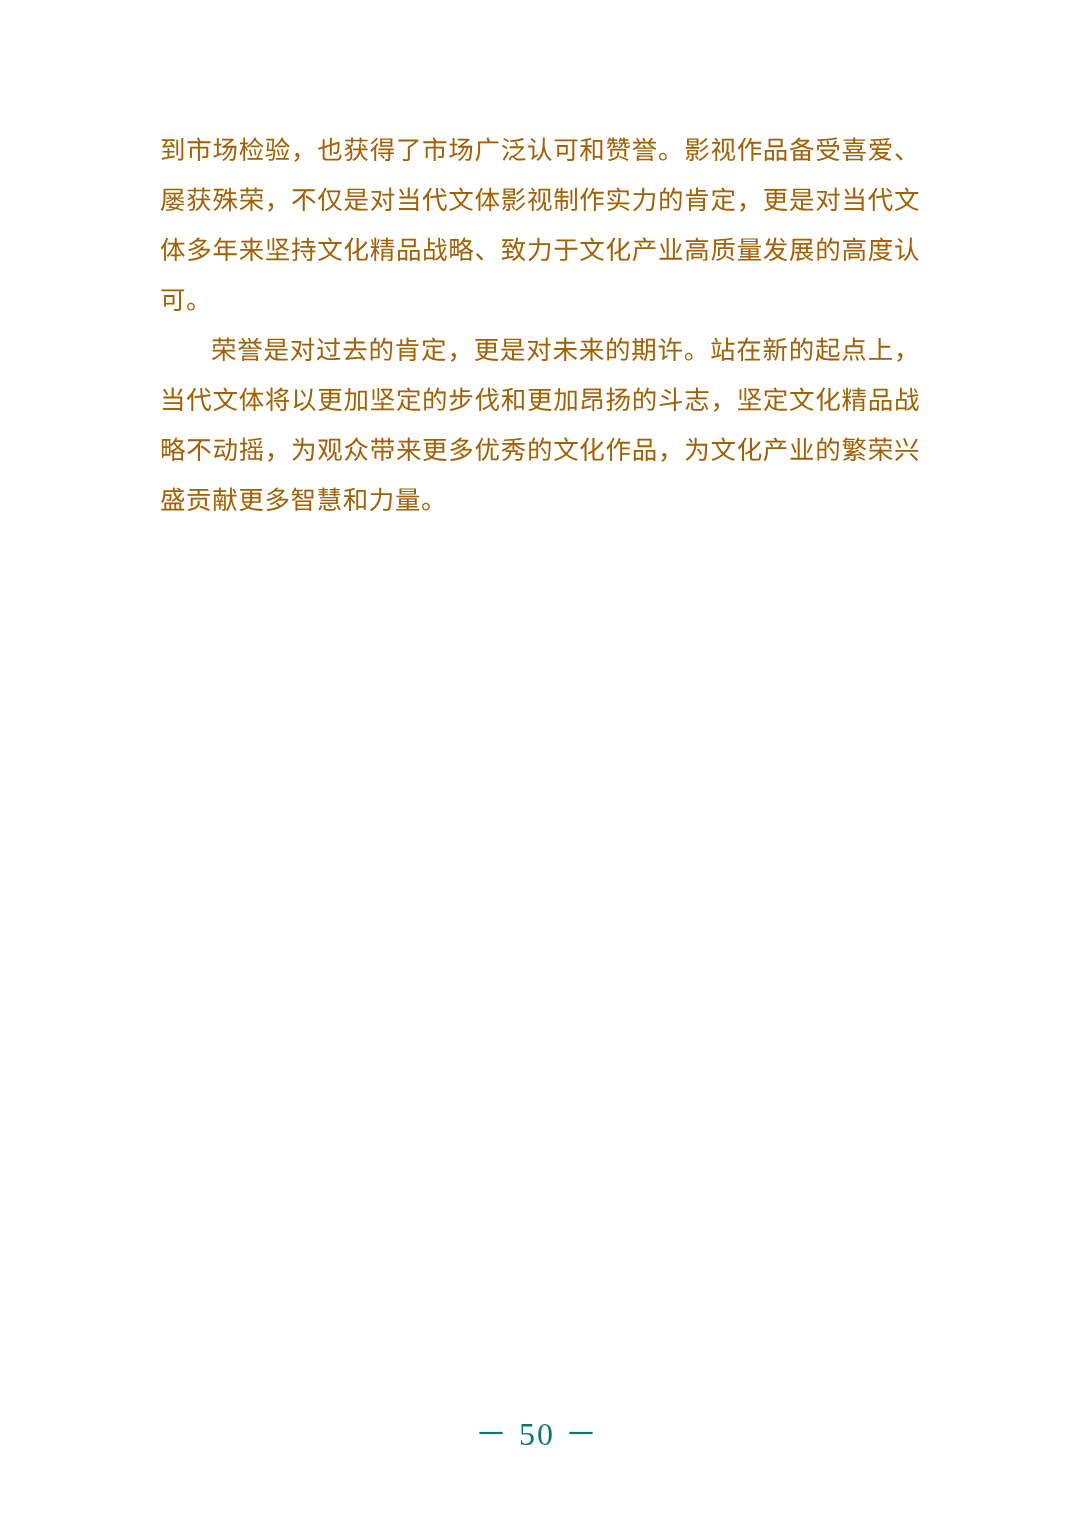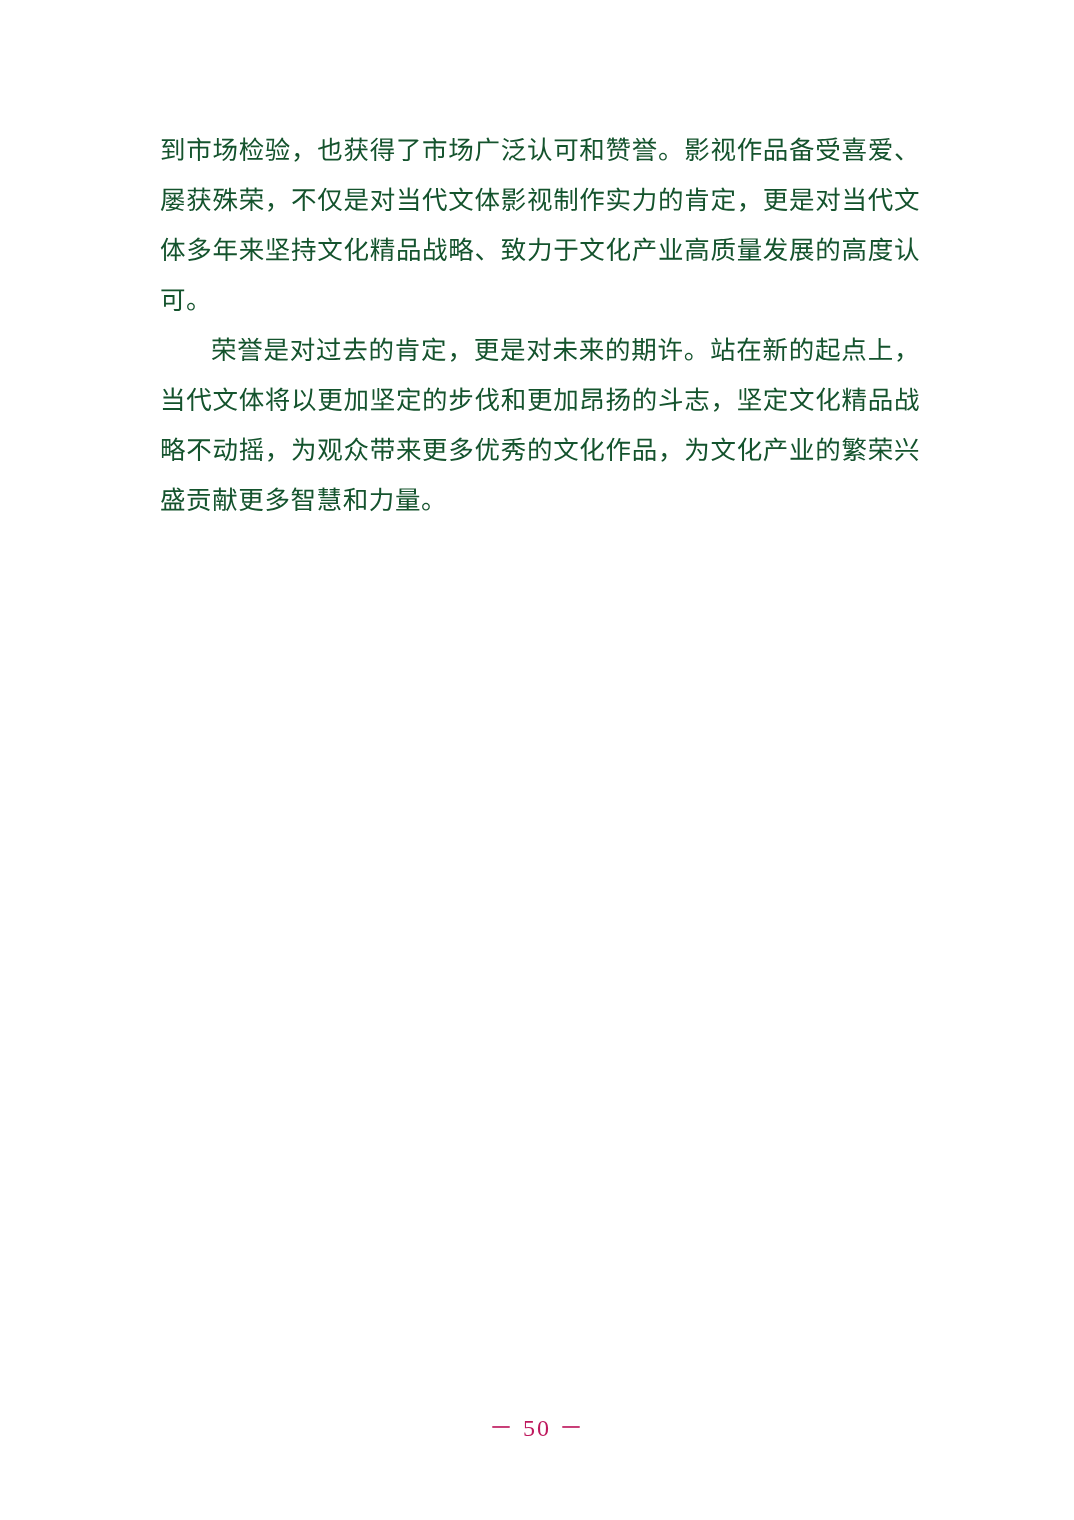--- a/index.html
+++ b/index.html
@@ -29,41 +29,41 @@
     left: 160px;
     width: 760px;
   }
   .para {
     margin: 0 0 0 0;
     font-size: 25.5px;
     line-height: 50px;
     letter-spacing: 0.6px;
     text-align: justify;
     text-justify: inter-ideograph;
-    color: #14532d;
+    color: #a16207;
     font-family: "Liberation Serif", "DejaVu Serif", serif;
   }
   .para.indent {
     text-indent: 2em;
   }
   .para + .para {
     margin-top: 0px;
     font-family: Liberation Serif, serif;
   }
   .footer {
     position: absolute;
     left: 0;
     right: 0;
     top: 1408px;
     text-align: center;
   }
   .page-number {
-    font-size: 24px;
+    font-size: 32px;
     letter-spacing: 2px;
-    color: #be185d;
+    color: #0f766e;
     font-family: "Liberation Serif", "DejaVu Serif", serif;
   }
 </style>
 </head>
 <body>
 
 <div class="page">
 
   <div class="text-block">
     <p class="para">到市场检验，也获得了市场广泛认可和赞誉。影视作品备受喜爱、屡获殊荣，不仅是对当代文体影视制作实力的肯定，更是对当代文体多年来坚持文化精品战略、致力于文化产业高质量发展的高度认可。</p>

